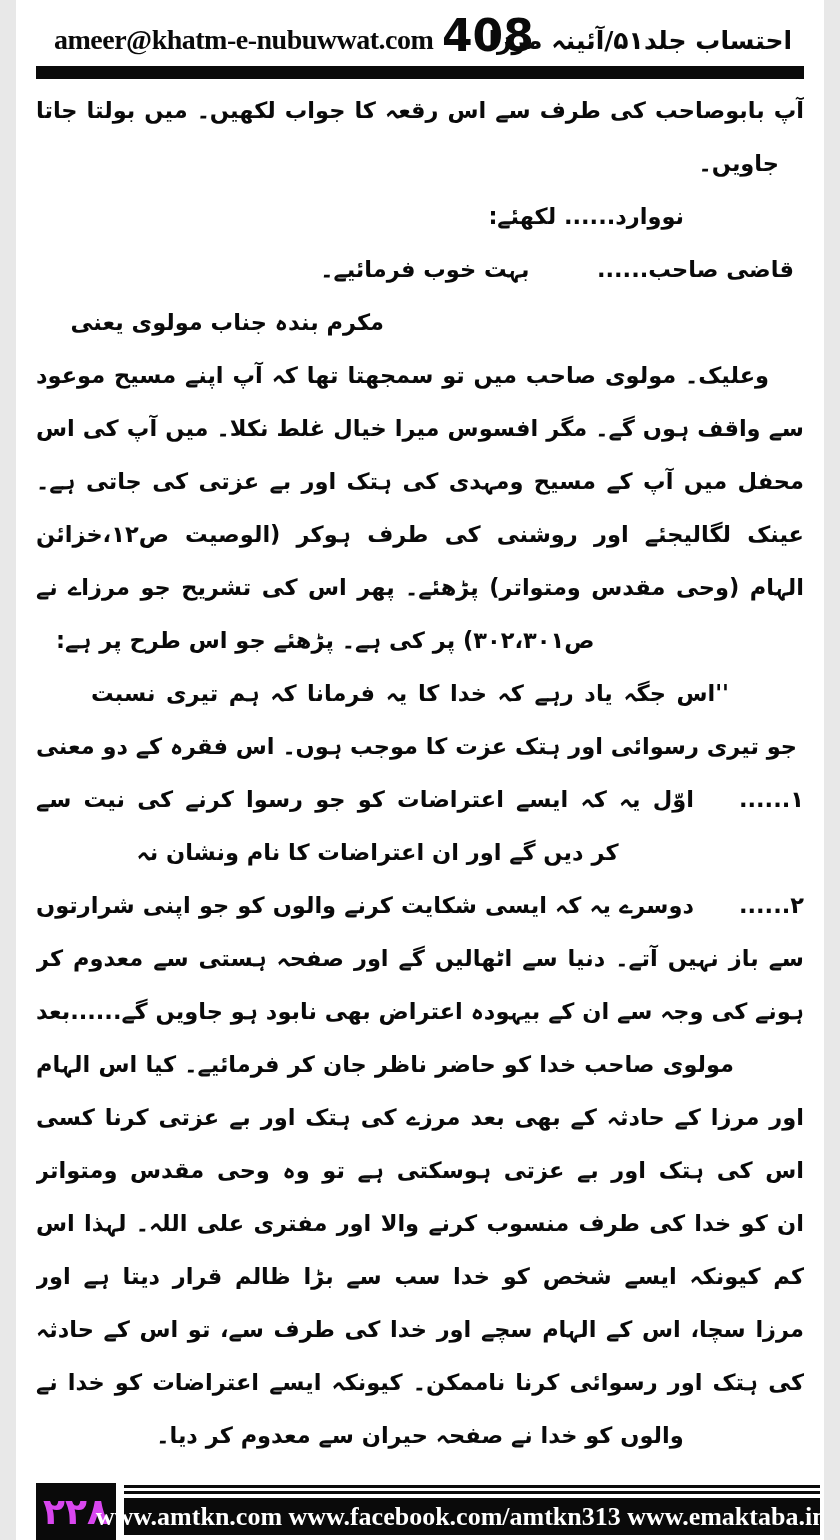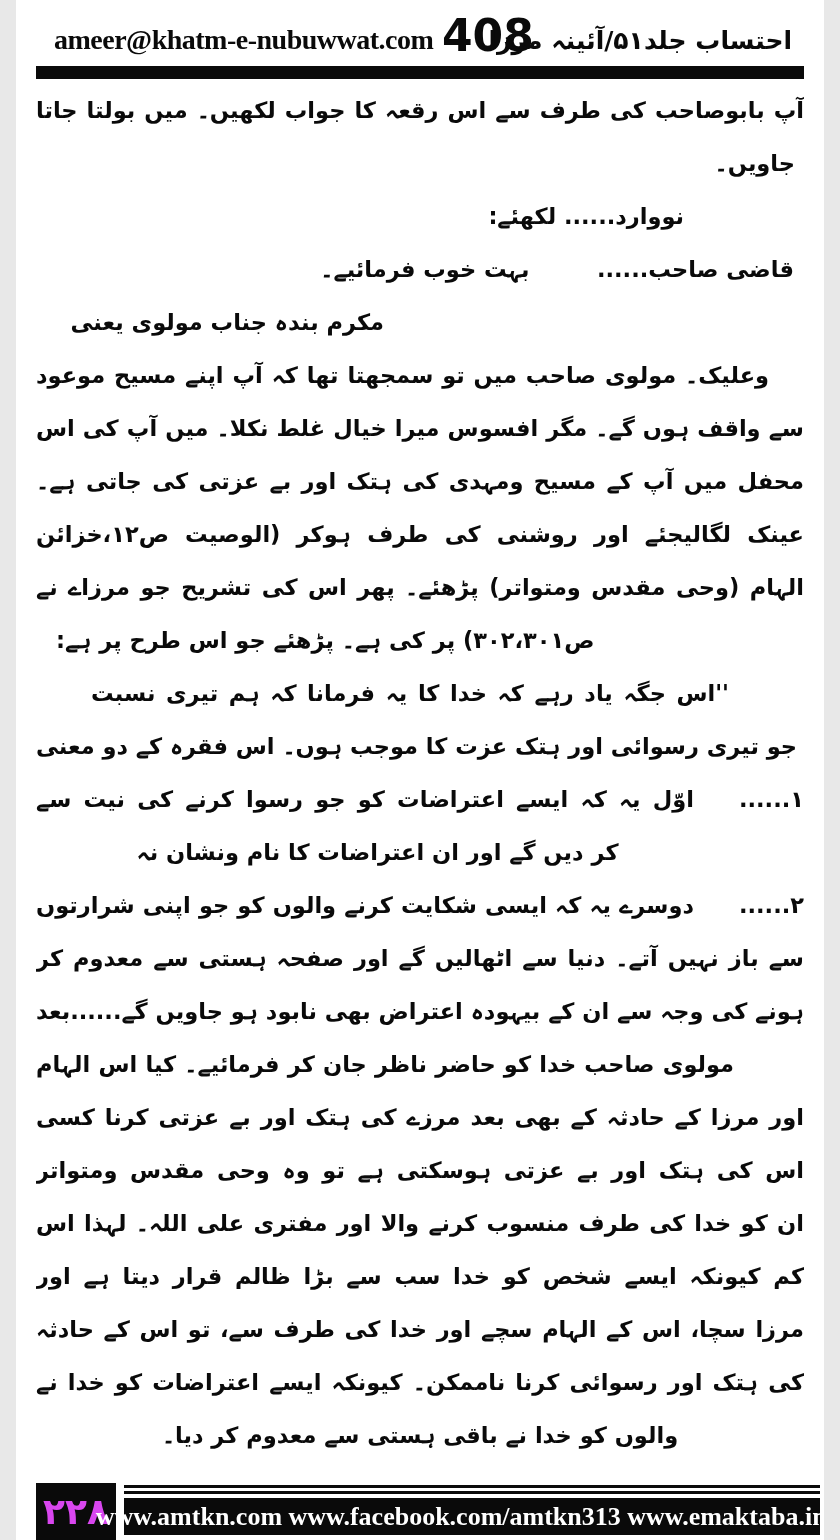--- a/index.html
+++ b/index.html
@@ -73,21 +73,21 @@
   <div class="header">
     <div class="hdr-email">ameer@khatm-e-nubuwwat.com</div>
     <div class="hdr-pagenum">408</div>
     <div class="hdr-title">احتساب جلد۵۱/آئینہ مرزا</div>
   </div>
 
   <div class="thick-rule"></div>
 
   <div class="bodytext">
     <div class="ln j">آپ بابوصاحب کی طرف سے اس رقعہ کا جواب لکھیں۔ میں بولتا جاتا ہوں اور آپ لکھتے</div>
-    <div class="ln r" style="margin-right:9px;">جاویں۔</div>
+    <div class="ln r" style="margin-right:25px;">جاویں۔</div>
     <div class="ln r" style="margin-right:120px;">نووارد...... لکھئے:</div>
     <div class="ln r" style="margin-right:10px;">قاضی صاحب......   بہت خوب فرمائیے۔</div>
     <div class="ln r" style="margin-right:420px;">مکرم بندہ جناب مولوی یعنی</div>
     <div class="ln j" style="text-indent:35px;">وعلیک۔ مولوی صاحب میں تو سمجھتا تھا کہ آپ اپنے مسیح موعود کے لٹریچر اور الہامات</div>
     <div class="ln j">سے واقف ہوں گے۔ مگر افسوس میرا خیال غلط نکلا۔ میں آپ کی اس تحریر پر حیران ہوں کہ ہماری</div>
     <div class="ln j">محفل میں آپ کے مسیح ومہدی کی ہتک اور بے عزتی کی جاتی ہے۔ مولوی صاحب نظر کمزور ہو۔ تو</div>
     <div class="ln j">عینک لگالیجئے اور روشنی کی طرف ہوکر (الوصیت ص۱۲،خزائن ج۲ص۳۰۲،۳۰۱) پر مرزا قادیانی کے عربی</div>
     <div class="ln j">الہام (وحی مقدس ومتواتر) پڑھئے۔ پھر اس کی تشریح جو مرزاے نے (الوصیت ص۱۲،خزائن ج۲</div>
     <div class="ln lft" style="margin-left:20px;">ص۳۰۲،۳۰۱) پر کی ہے۔ پڑھئے جو اس طرح پر ہے:</div>
     <div class="ln j" style="margin-right:75px;margin-left:55px;">''اس جگہ یاد رہے کہ خدا کا یہ فرمانا کہ ہم تیری نسبت ایسے ذکر باقی نہیں چھوڑیں گے</div>
@@ -97,21 +97,21 @@
     <div class="ln j">۲......  دوسرے یہ کہ ایسی شکایت کرنے والوں کو جو اپنی شرارتوں کو نہیں چھوڑتے اور بدذکر</div>
     <div class="ln j">سے باز نہیں آتے۔ دنیا سے اٹھالیں گے اور صفحہ ہستی سے معدوم کر دیں گے۔ تب ان کے نابود</div>
     <div class="ln j">ہونے کی وجہ سے ان کے بیہودہ اعتراض بھی نابود ہو جاویں گے......بعد اس کے تمہارا واقعہ ہوگا۔''</div>
     <div class="ln j" style="text-indent:70px;">مولوی صاحب خدا کو حاضر ناظر جان کر فرمائیے۔ کیا اس الہام (وحی ومتواتر) کے بعد</div>
     <div class="ln j">اور مرزا کے حادثہ کے بھی بعد مرزے کی ہتک اور بے عزتی کرنا کسی کے اختیار میں رہا؟ اگر اب بھی</div>
     <div class="ln j">اس کی ہتک اور بے عزتی ہوسکتی ہے تو وہ وحی مقدس ومتواتر جھوٹی اور مرزا جھوٹے الہام خود گھڑ کر</div>
     <div class="ln j">ان کو خدا کی طرف منسوب کرنے والا اور مفتری علی اللہ۔ لہذا اس کو جتنی بے عزتی اور رسوائی بھی ہو</div>
     <div class="ln j">کم کیونکہ ایسے شخص کو خدا سب سے بڑا ظالم قرار دیتا ہے اور معمولی ظالم پر لعنت بھیجتا ہے اور اگر</div>
     <div class="ln j">مرزا سچا، اس کے الہام سچے اور خدا کی طرف سے، تو اس کے حادثہ یعنی اس کی موت کے بعد اس</div>
     <div class="ln j">کی ہتک اور رسوائی کرنا ناممکن۔ کیونکہ ایسے اعتراضات کو خدا نے دور کر دیا اور اعتراض کرنے</div>
-    <div class="ln ctr">والوں کو خدا نے باقی ہستی سے معدوم کر دیا۔</div>
+    <div class="ln ctr">والوں کو خدا نے صفحہ حیران سے معدوم کر دیا۔</div>
   </div>
 
   <div class="footer">
     <div class="foot-num">۲۲۸</div>
     <div class="foot-rules">
       <div class="rule-thin"></div>
       <div class="rule-thin"></div>
     </div>
     <div class="foot-bar">www.amtkn.com www.facebook.com/amtkn313 www.emaktaba.info</div>
   </div>

